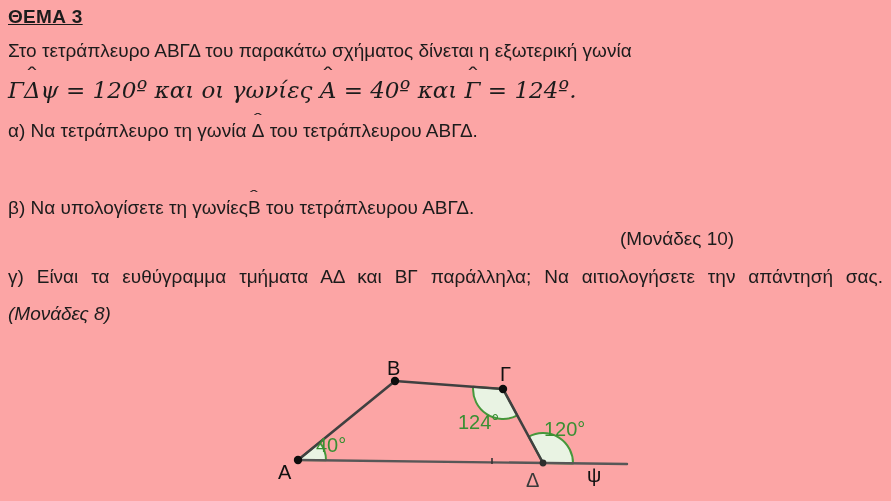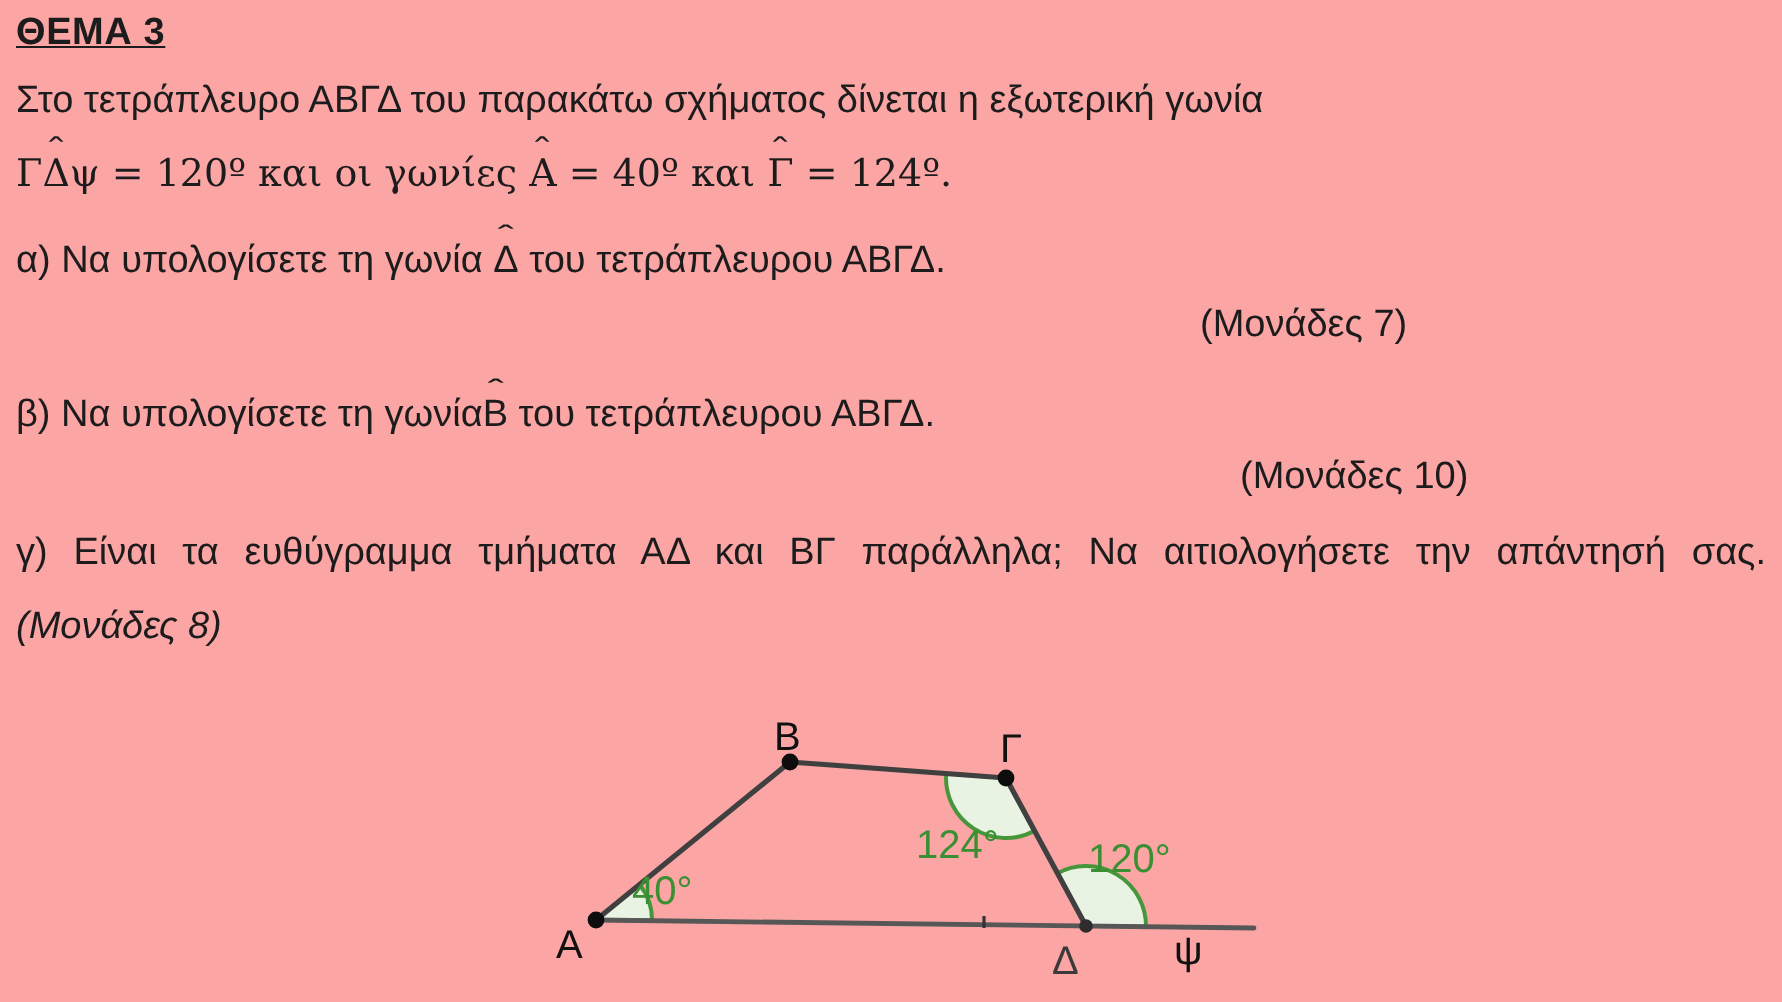--- a/index.html
+++ b/index.html
@@ -28,21 +28,22 @@
     font-size: 19px;
     font-weight: bold;
     text-decoration: underline;
     letter-spacing: 0.3px;
   }
   .intro { left: 8px; top: 39px; }
   .formula {
     left: 8px;
     top: 76px;
     font-family: "DejaVu Serif", "Liberation Serif", serif;
-    font-size: 19px;
+    font-style: italic;
+    font-size: 23px;
   }
   .q-a { left: 8px; top: 119px; }
   .pts-a { left: 600px; top: 151px; }
   .q-b { left: 8px; top: 196px; }
   .pts-b { left: 620px; top: 227px; }
   .q-c {
     left: 8px;
     top: 265px;
     width: 875px;
     white-space: normal;
@@ -109,26 +110,25 @@
 
   <div class="line doc-title">ΘΕΜΑ 3</div>
 
   <div class="line intro">Στο τετράπλευρο ΑΒΓΔ του παρακάτω σχήματος δίνεται η εξωτερική γωνία</div>
 
   <div class="line formula">
     <span>Γ</span><span class="hat">Δ</span><span>ψ = 120º και οι γωνίες </span><span class="hat">A</span><span> = 40º και </span><span class="hat">Γ</span><span> = 124º.</span>
   </div>
 
   <div class="line q-a">
-    <span>α) Να υπολογίσετε τη γωνία </span><span class="hat">Δ</span><span> του τετράπλευρου ΑΒΓΔ.</span>
+    <span>α) Να τετράπλευρο τη γωνία </span><span class="hat">Δ</span><span> του τετράπλευρου ΑΒΓΔ.</span>
   </div>
-  <div class="line pts-a">(Μονάδες 7)</div>
 
   <div class="line q-b">
-    <span>β) Να υπολογίσετε τη γωνία</span><span class="hat">Β</span><span> του τετράπλευρου ΑΒΓΔ.</span>
+    <span>β) Να υπολογίσετε τη γωνίες</span><span class="hat">Β</span><span> του τετράπλευρου ΑΒΓΔ.</span>
   </div>
   <div class="line pts-b">(Μονάδες 10)</div>
 
   <div class="line q-c">γ) Είναι τα ευθύγραμμα τμήματα ΑΔ και ΒΓ παράλληλα; Να αιτιολογήσετε την απάντησή σας.</div>
   <div class="line pts-c">(Μονάδες 8)</div>
 
   <svg class="figure" width="440" height="150" viewBox="0 0 440 150">
 
     <path class="wedge" d="M 68 110 L 96 110.3 A 28 28 0 0 0 89.7 92.3 Z"></path>
     <path class="wedge" d="M 273 39 L 287.3 65.4 A 30 30 0 0 1 243.1 36.8 Z"></path>

